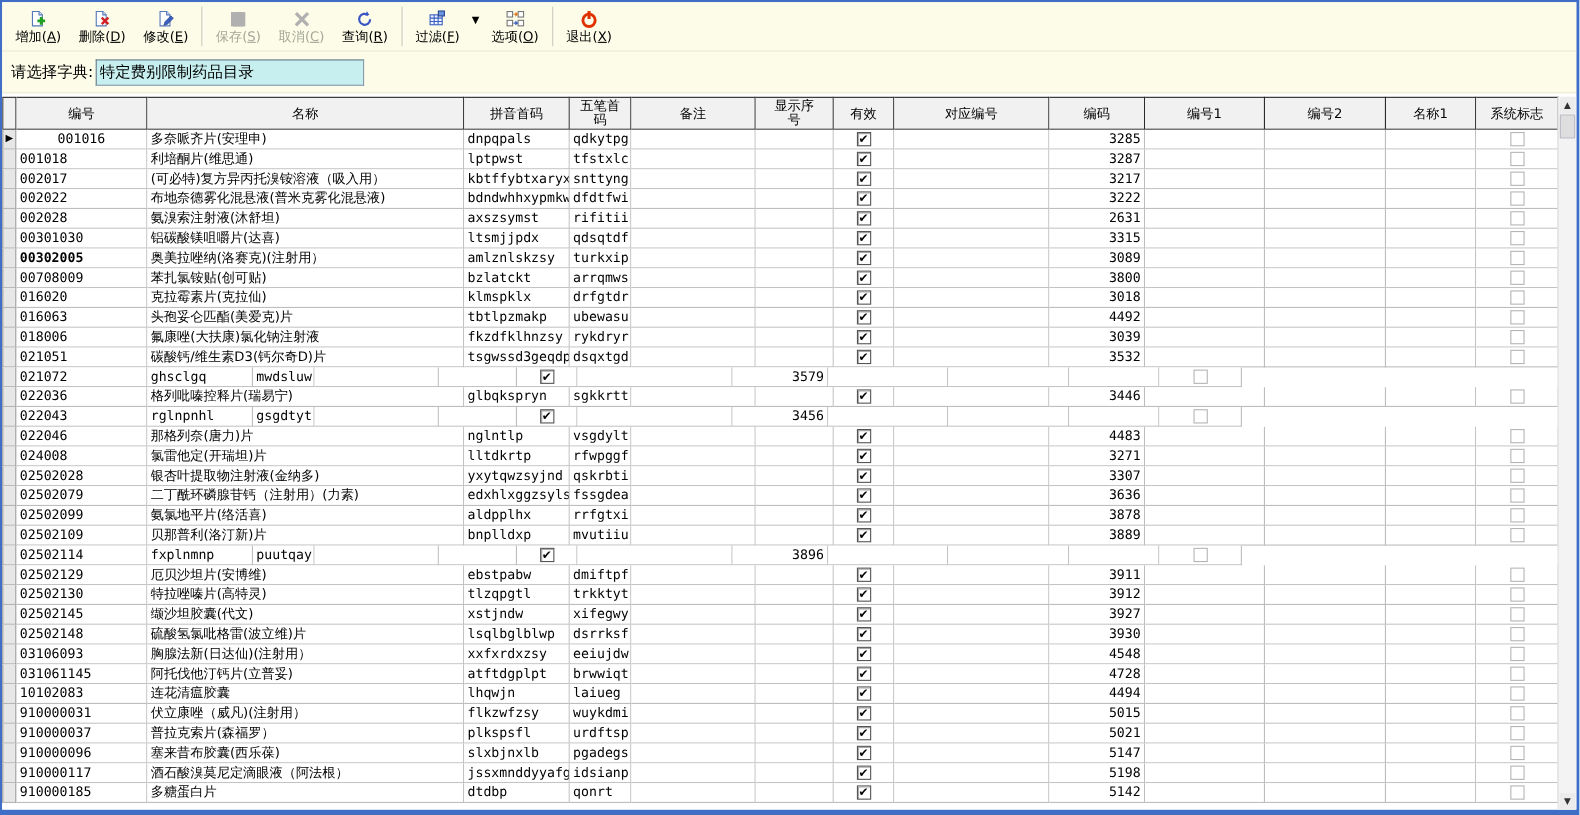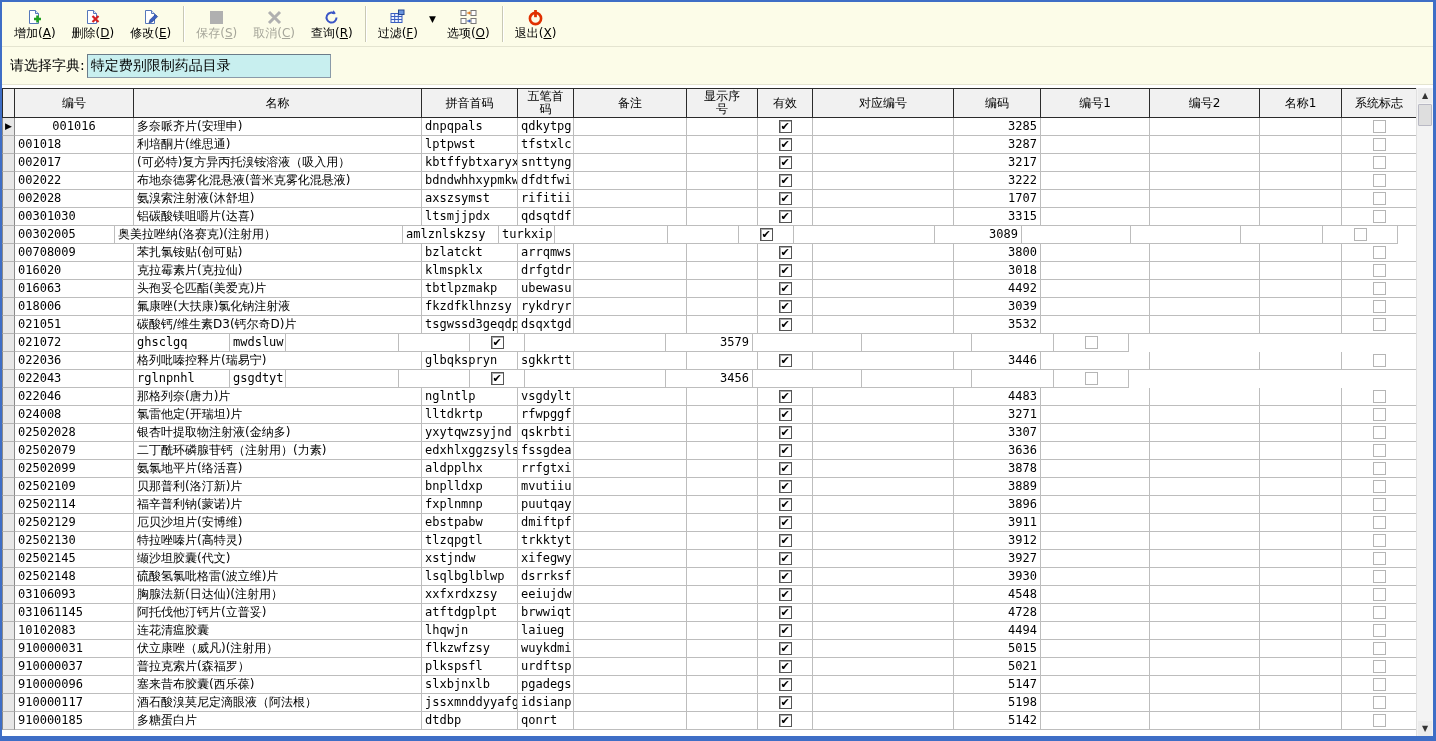--- a/index.html
+++ b/index.html
@@ -266,21 +266,21 @@
             <div class="gcell mono" style="width: 119px;">002028</div>
             <div class="gcell " style="width: 288px;">氨溴索注射液(沐舒坦)</div>
             <div class="gcell mono" style="width: 96px;">axszsymst</div>
             <div class="gcell mono" style="width: 56px;">rifitii</div>
             <div class="gcell " style="width: 113px;"></div>
             <div class="gcell " style="width: 71px;"></div>
             <div class="gcell  center" style="width: 55px;">
               <span class="cb checked">✔</span>
             </div>
             <div class="gcell " style="width: 141px;"></div>
-            <div class="gcell mono right" style="width: 87px;">1707</div>
+            <div class="gcell mono right" style="width: 87px;">2631</div>
             <div class="gcell " style="width: 109px;"></div>
             <div class="gcell " style="width: 110px;"></div>
             <div class="gcell " style="width: 82px;"></div>
             <div class="gcell  center" style="width: 75px;">
               <span class="cb unchecked"></span>
             </div>
           </div>
           <div class="grow">
             <div class="gcell  ind" style="width: 13px;"></div>
             <div class="gcell mono" style="width: 119px;">00301030</div>
@@ -296,21 +296,21 @@
             <div class="gcell mono right" style="width: 87px;">3315</div>
             <div class="gcell " style="width: 109px;"></div>
             <div class="gcell " style="width: 110px;"></div>
             <div class="gcell " style="width: 82px;"></div>
             <div class="gcell  center" style="width: 75px;">
               <span class="cb unchecked"></span>
             </div>
           </div>
           <div class="grow">
             <div class="gcell  ind" style="width: 13px;"></div>
-            <div class="gcell mono" style="width: 100px;">00302005</div>
+            <div class="gcell mono" style="width: 119px; font-weight: bold;">00302005</div>
             <div class="gcell " style="width: 288px;">奥美拉唑纳(洛赛克)(注射用）</div>
             <div class="gcell mono" style="width: 96px;">amlznlskzsy</div>
             <div class="gcell mono" style="width: 56px;">turkxip</div>
             <div class="gcell " style="width: 113px;"></div>
             <div class="gcell " style="width: 71px;"></div>
             <div class="gcell  center" style="width: 55px;">
               <span class="cb checked">✔</span>
             </div>
             <div class="gcell " style="width: 141px;"></div>
             <div class="gcell mono right" style="width: 87px;">3089</div>
@@ -595,21 +595,20 @@
             <div class="gcell " style="width: 109px;"></div>
             <div class="gcell " style="width: 110px;"></div>
             <div class="gcell " style="width: 82px;"></div>
             <div class="gcell  center" style="width: 75px;">
               <span class="cb unchecked"></span>
             </div>
           </div>
           <div class="grow">
             <div class="gcell  ind" style="width: 13px;"></div>
             <div class="gcell mono" style="width: 119px;">02502114</div>
-            <div class="gcell " style="width: 288px;">福辛普利钠(蒙诺)片</div>
             <div class="gcell mono" style="width: 96px;">fxplnmnp</div>
             <div class="gcell mono" style="width: 56px;">puutqay</div>
             <div class="gcell " style="width: 113px;"></div>
             <div class="gcell " style="width: 71px;"></div>
             <div class="gcell  center" style="width: 55px;">
               <span class="cb checked">✔</span>
             </div>
             <div class="gcell " style="width: 141px;"></div>
             <div class="gcell mono right" style="width: 87px;">3896</div>
             <div class="gcell " style="width: 109px;"></div>

